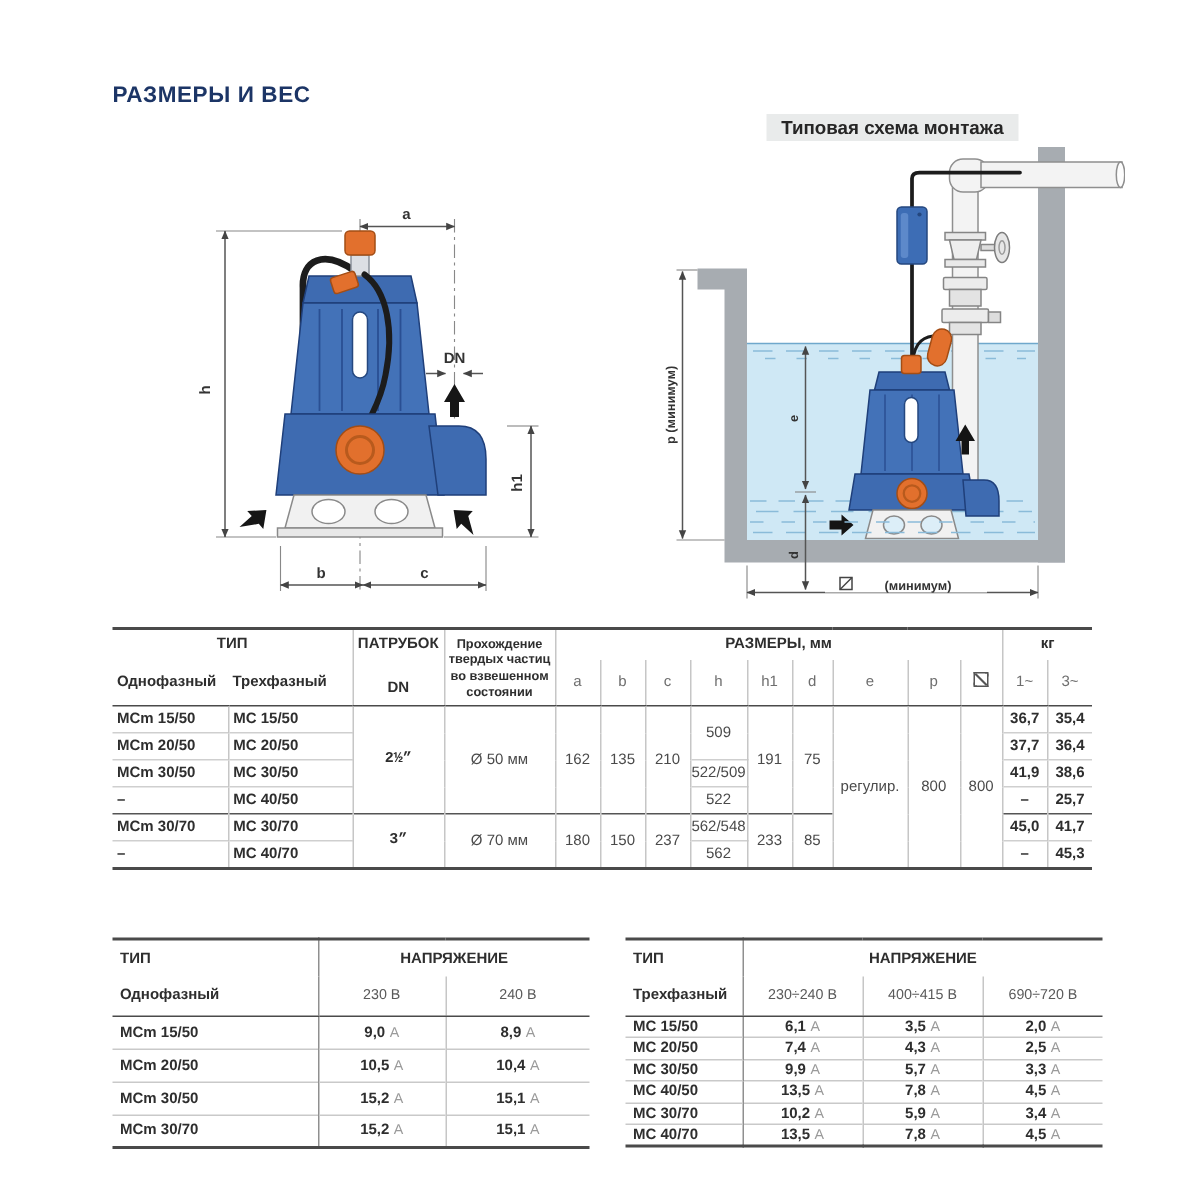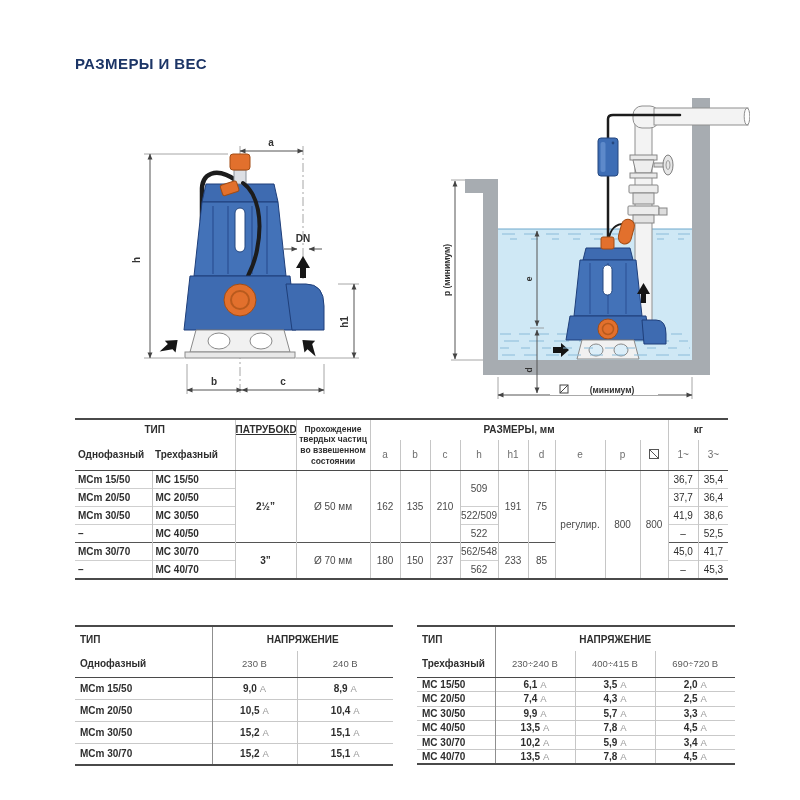--- a/index.html
+++ b/index.html
@@ -22,27 +22,27 @@
   .dims thead tr.r2 { height:30px; }
   .dims tbody tr    { height:18px; }
   .dims thead th.bold { font-weight:bold; color:#2e2e2e; }
   .dims .sub th { color:#6e6e6e; }
   .dims .sub th.ph { font-weight:bold; color:#2e2e2e; text-align:left; padding-left:3px; }
   .hb  { border-bottom:1.5px solid #4a4a4a; }
   .vl  { border-left:1px solid #c6c6c6; }
   tr.lt  td { border-top:1px solid #cfcfcf; }
   tr.grp td { border-top:1.5px solid #555; }
   .dims td.tname { text-align:left; padding-left:3px; font-weight:bold; color:#2e2e2e; }
-  .dims td.kg { font-weight:normal; color:#2e2e2e; }
-  .dims td.dnv { font-weight:bold; color:#2e2e2e; }
+  .dims td.kg { font-weight:bold; color:#2e2e2e; }
+  .dims td.dnv { font-weight:bold; color:#2e2e2e;font-family:Liberation Mono, monospace; }
   .dims td.hval { font-size:10px; }
   .solids-head { font-size:8.5px; line-height:1.25; font-weight:bold; color:#2e2e2e;
                  white-space:normal; }
-  .pat { display:flex; flex-direction:row; justify-content:space-between;
-         height:40px; padding:4px 0 6px;text-decoration:underline; }
+  .pat { display:flex; flex-direction:column; justify-content:space-between;
+         height:40px; padding:4px 0 6px; }
   .sqd { display:inline-block; width:8px; height:8px; border:1px solid #555;
          background:linear-gradient(to top right, transparent 45%, #555 45%, #555 55%, transparent 55%); }
 
   .cur { position:absolute; top:625px; border-top:2px solid #4a4a4a;
          border-bottom:2px solid #4a4a4a; }
   #cur-single { left:75px; width:318px; }
   #cur-three  { left:417px; width:318px; }
   .cur tr.r1 { height:25px; }
   .cur tr.r2 { height:26px; }
   #cur-single tbody tr { height:22px; }
@@ -140,20 +140,23 @@
 
       <line class="ext" x1="87" y1="246" x2="87" y2="276"></line>
       <line class="ext" x1="224" y1="246" x2="224" y2="276"></line>
       <line class="dim" x1="87" y1="272" x2="142" y2="272" marker-start="url(#p-as)" marker-end="url(#p-ae)"></line>
       <line class="dim" x1="142" y1="272" x2="224" y2="272" marker-start="url(#p-as)" marker-end="url(#p-ae)"></line>
       <text class="dlab" x="114" y="267" text-anchor="middle">b</text>
       <text class="dlab" x="183" y="267" text-anchor="middle">c</text>
     </g>
   </svg>
 
+  <div id="install-ttl">
+    <span>Типовая схема монтажа</span>
+  </div>
 
   <svg id="install-svg" width="310" height="307" viewBox="0 0 310 307">
     <defs>
       <marker id="i-ae" viewBox="0 0 10 10" refX="8.5" refY="5" markerWidth="6.5" markerHeight="6.5" orient="auto">
           <path d="M0,1.2 L9,5 L0,8.8 Z" fill="#444"></path>
         </marker>
       <marker id="i-as" viewBox="0 0 10 10" refX="1.5" refY="5" markerWidth="6.5" markerHeight="6.5" orient="auto">
           <path d="M10,1.2 L1,5 L10,8.8 Z" fill="#444"></path>
         </marker>
     </defs>
@@ -325,21 +328,21 @@
         <td class="tname vl">MC 30/50</td>
         <td class="vl hval">522/509</td>
         <td class="kg vl">41,9</td>
         <td class="kg vl">38,6</td>
       </tr>
       <tr class="lt">
         <td class="tname">–</td>
         <td class="tname vl">MC 40/50</td>
         <td class="vl hval">522</td>
         <td class="kg vl">–</td>
-        <td class="kg vl">52,5</td>
+        <td class="kg vl">25,7</td>
       </tr>
       <tr class="grp">
         <td class="tname">MCm 30/70</td>
         <td class="tname vl">MC 30/70</td>
         <td rowspan="2" class="dnv vl">3”</td>
         <td rowspan="2" class="vl">Ø 70 мм</td>
         <td rowspan="2" class="vl">180</td>
         <td rowspan="2" class="vl">150</td>
         <td rowspan="2" class="vl">237</td>
         <td class="vl hval">562/548</td>

